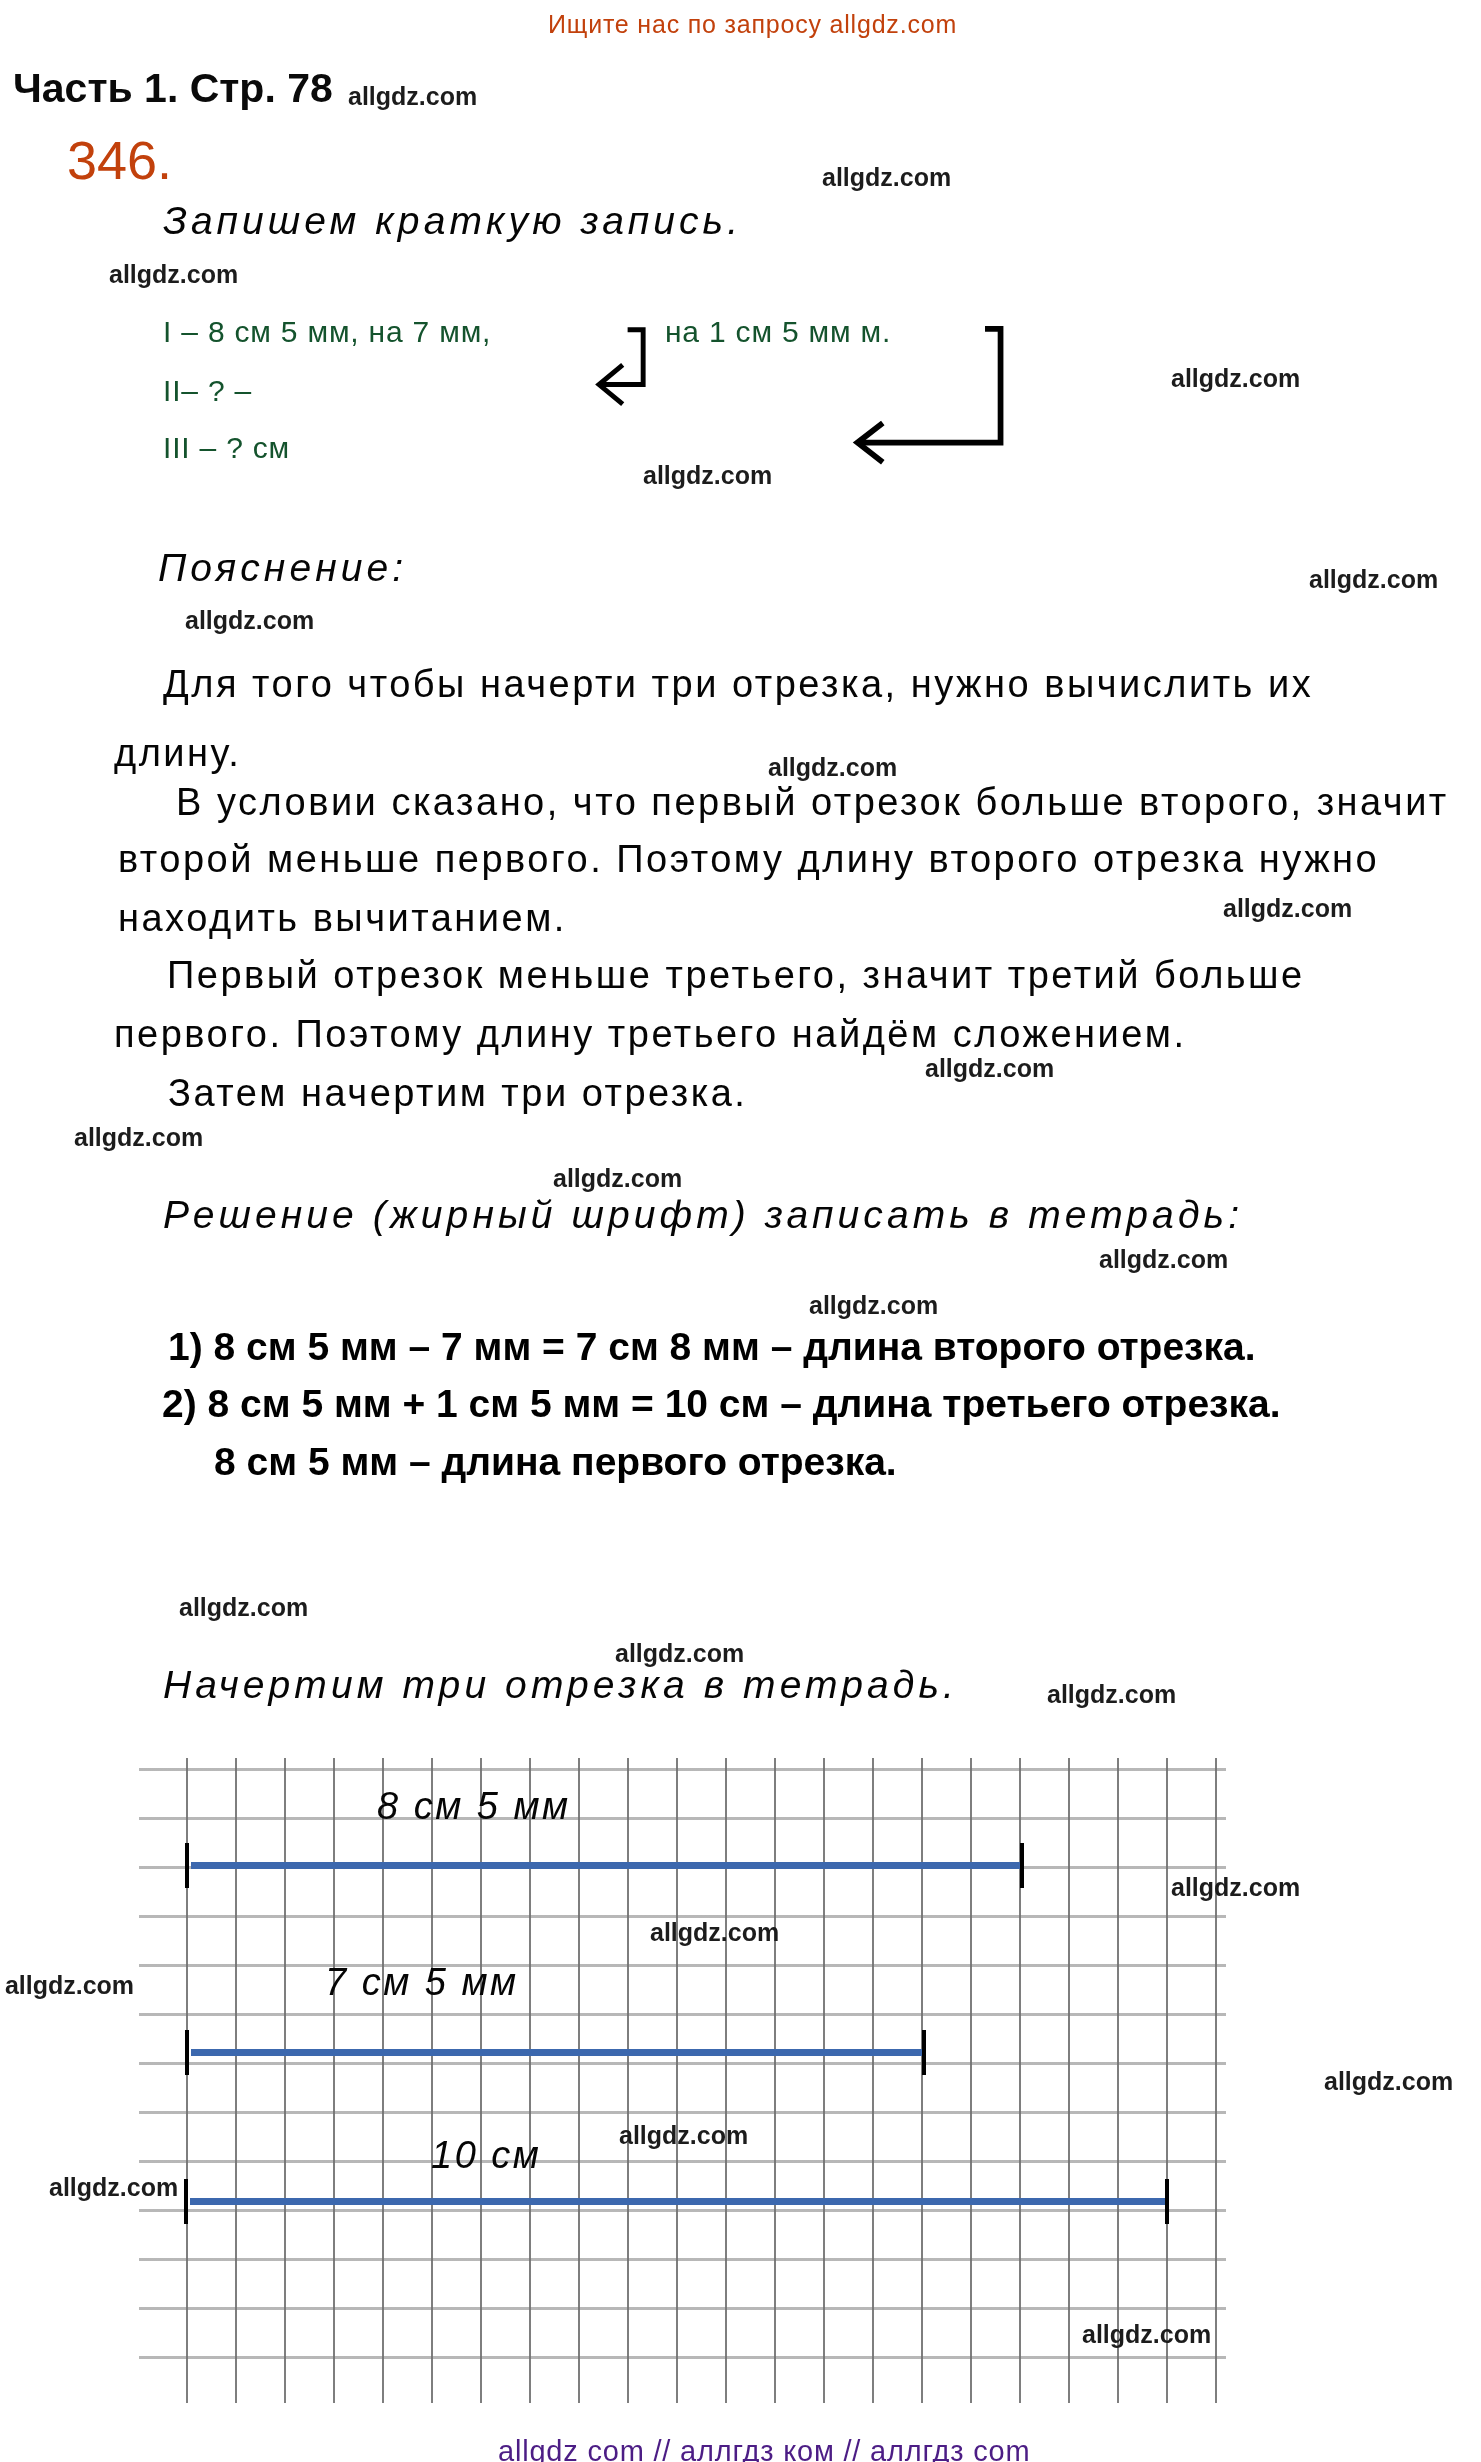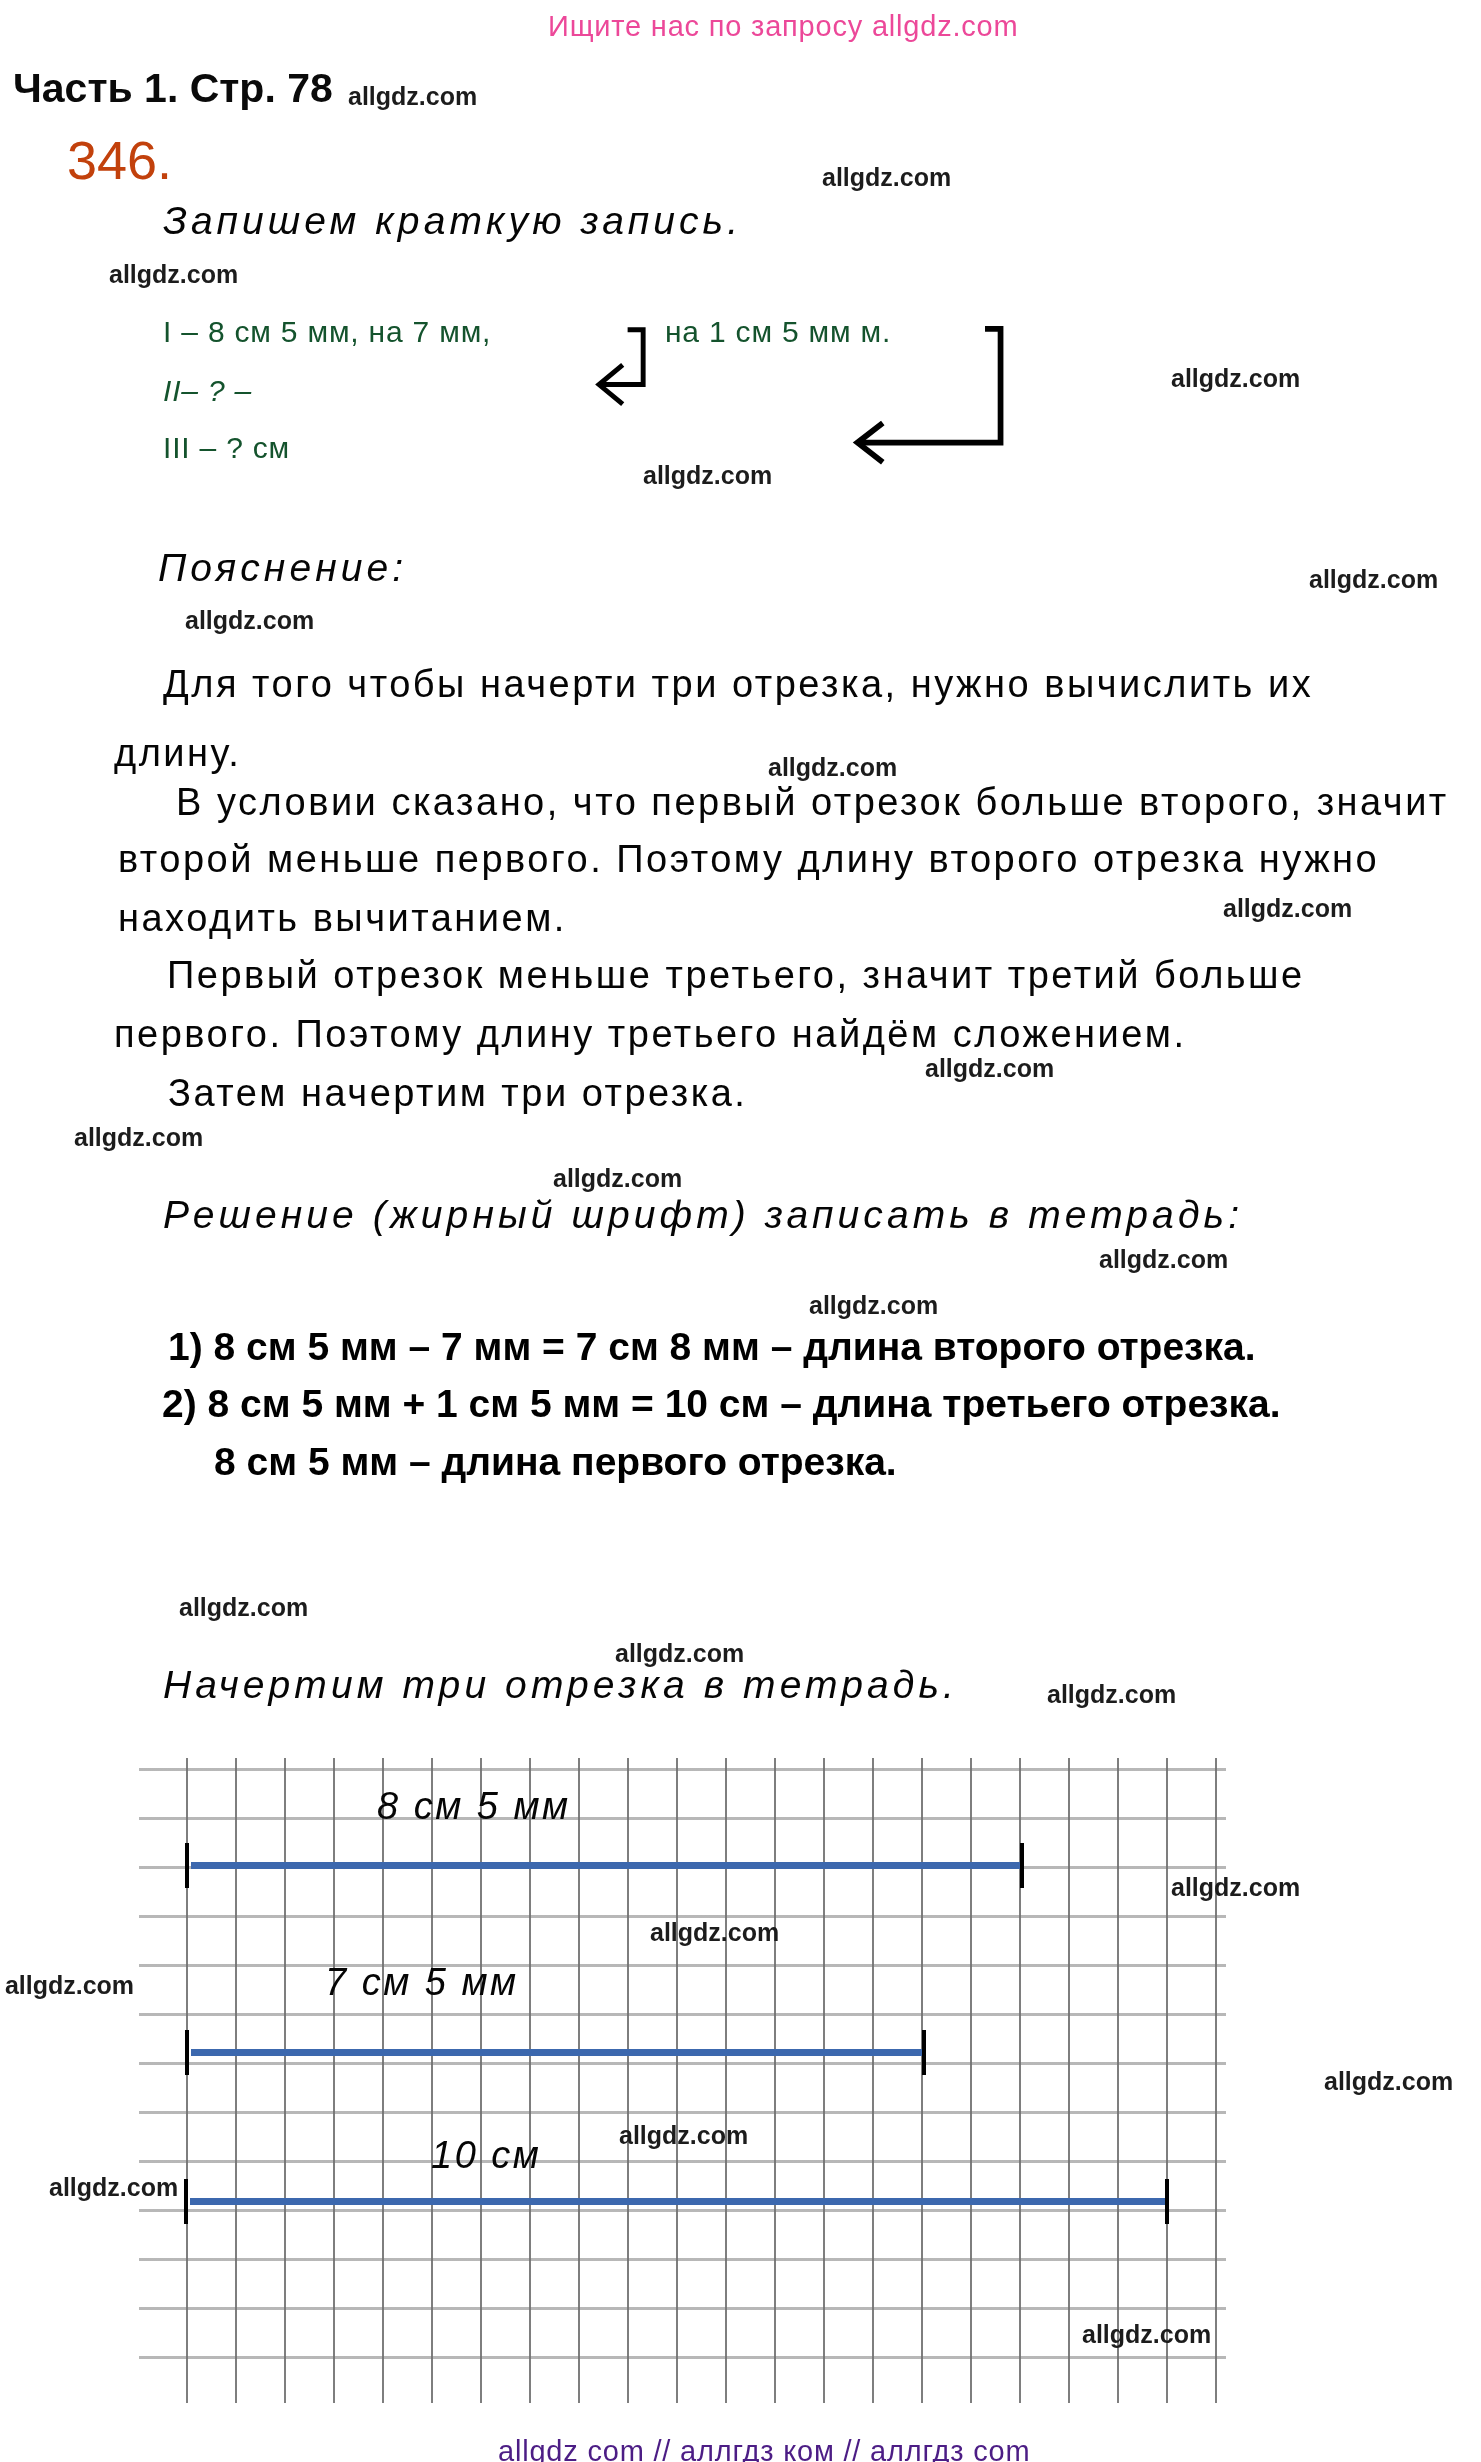--- a/index.html
+++ b/index.html
@@ -1,21 +1,21 @@
 <!DOCTYPE html>
 <html style="font-size:13px"><head>
 <meta charset="utf-8">
 <style>
   html,body{margin:0;padding:0;}
   body{
     width:1482px;height:2462px;position:relative;background:#ffffff;
     font-family:"Liberation Sans", sans-serif;color:#0a0a0a;overflow:hidden;
   }
   .abs{position:absolute;white-space:nowrap;}
-  .promo{font-size:29px;letter-spacing:0.8px;color:#ec4899;}
+  .promo{font-size:25px;letter-spacing:0.8px;color:#c2410c;}
   .page-title{font-size:41px;font-weight:bold;letter-spacing:0;}
   .task-num{font-size:54px;font-weight:normal;color:#c2410c;}
   .wm{font-size:25px;color:#1c1c1c;font-weight:bold;}
   .ital{font-style:italic;font-size:39px;letter-spacing:4.1px;color:#050505;}
   .note-line{font-size:30px;letter-spacing:0.8px;color:#14532d;}
   .body-line{font-size:38px;letter-spacing:2.5px;color:#050505;}
   .bold-line{font-size:39px;font-weight:bold;letter-spacing:0;color:#000;}
   .grid-label{font-style:italic;font-size:38px;letter-spacing:2.5px;color:#050505;}
   .footer-line{font-size:29px;letter-spacing:0.8px;color:#4c1d85;}
 
@@ -42,21 +42,21 @@
 <div class="abs wm" style="left:348px;top:82px;">allgdz.com</div>
 
 <div class="abs task-num" style="left:67px;top:129px;">346.</div>
 <div class="abs wm" style="left:822px;top:163px;">allgdz.com</div>
 
 <div class="abs ital" style="left:163px;top:199px;">Запишем краткую запись.</div>
 <div class="abs wm" style="left:109px;top:260px;">allgdz.com</div>
 
 <div class="abs note-line" style="left:163px;top:315px;">I – 8 см 5 мм, на 7 мм,</div>
 <div class="abs note-line" style="left:665px;top:315px;">на 1 см 5 мм м.</div>
-<div class="abs note-line" style="left:163px;top:374px;font-style:italic;">II– ? –</div>
+<div class="abs note-line" style="left:163px;top:374px;">II– ? –</div>
 <div class="abs note-line" style="left:163px;top:431px;">III – ? см</div>
 
 <svg class="arrows" width="458" height="172" viewBox="700 390 560 210">
   <g fill="none" stroke="#000000" stroke-width="6">
     <path d="M 768 403 L 787 403 L 787 470 L 736 470"></path>
     <path d="M 762 446 L 733 470 L 762 494"></path>
   </g>
   <g fill="none" stroke="#000000" stroke-width="7">
     <path d="M 1205 402 L 1224 402 L 1224 541 L 1052 541"></path>
     <path d="M 1080 517 L 1049 541 L 1080 565"></path>

